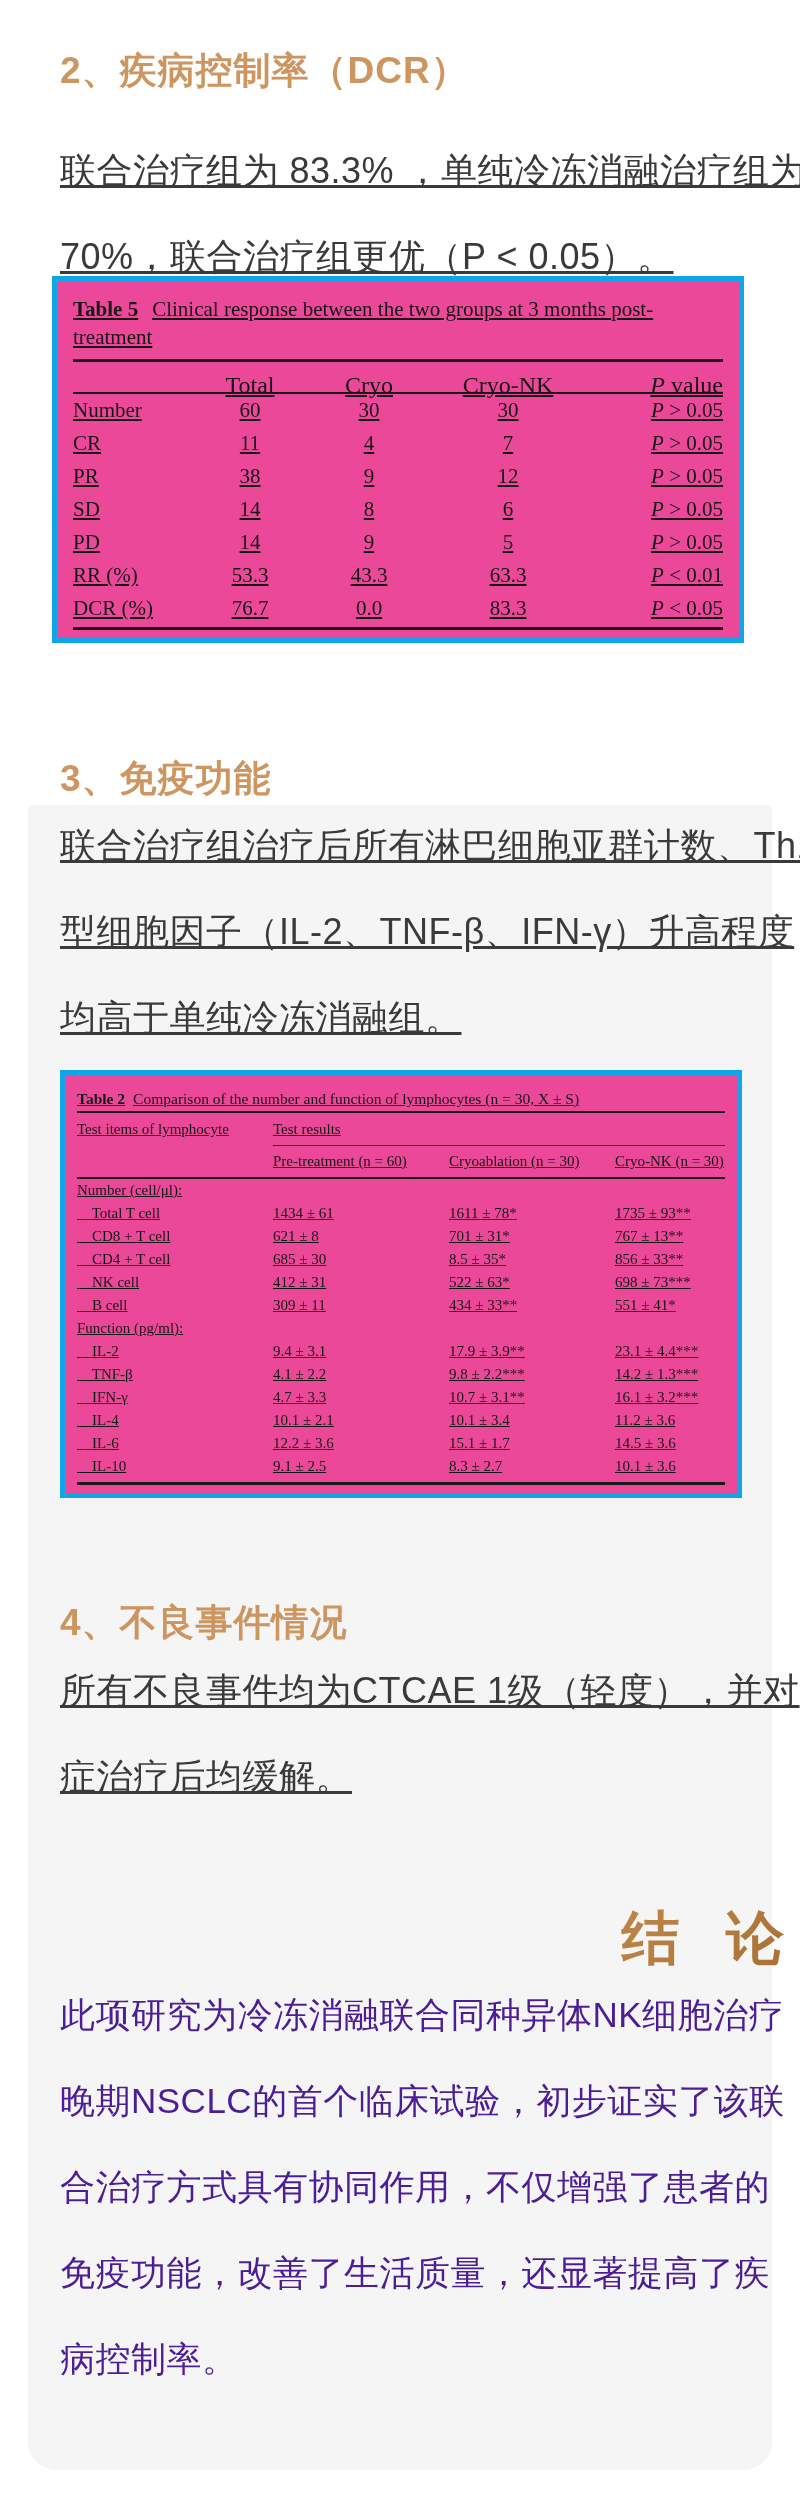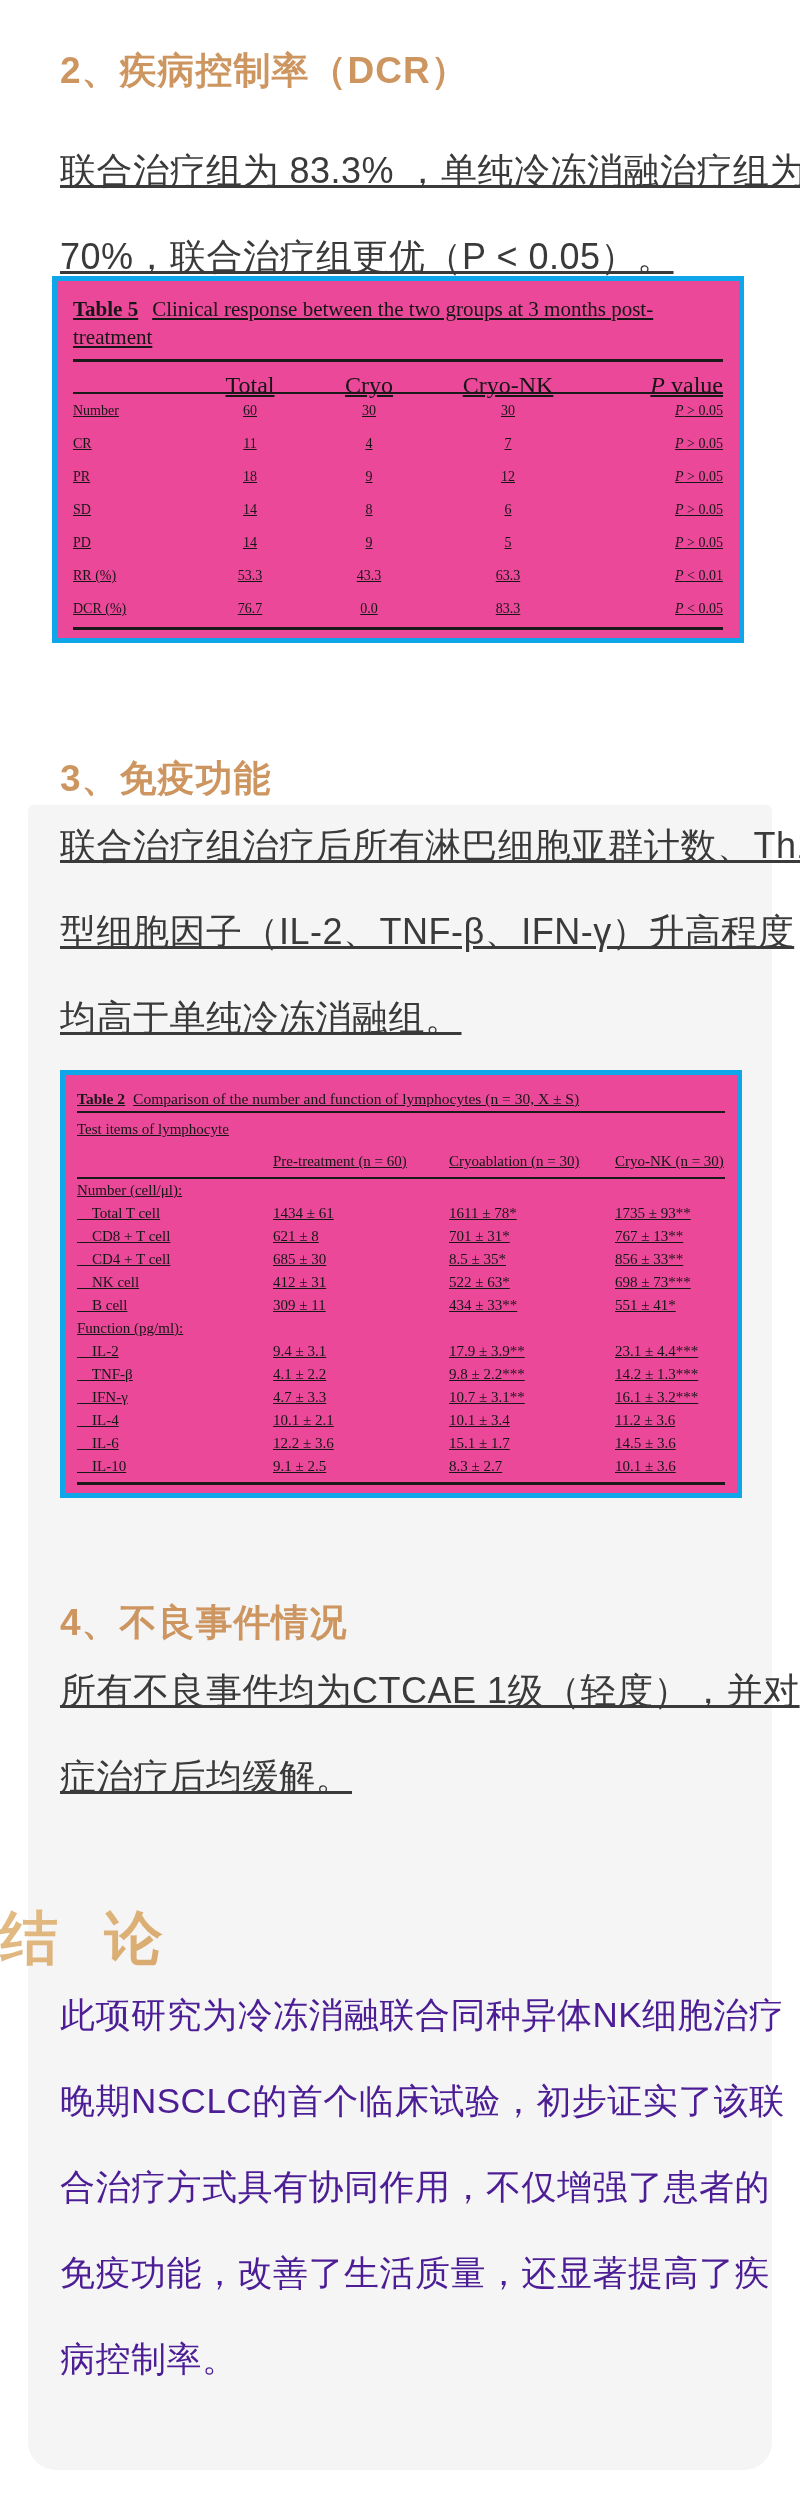--- a/index.html
+++ b/index.html
@@ -9,21 +9,21 @@
         background:#f5f5f6;border-radius:6px 6px 28px 28px;}
 
   
   .sec-heading{position:absolute;left:60px;font-size:37px;font-weight:700;color:#cd9560;
         letter-spacing:1px;white-space:nowrap;}
   .para{position:absolute;left:60px;width:700px;font-size:36px;color:#3a3a3a;
         line-height:86px;letter-spacing:0.5px;text-decoration:underline;}
   .para div{white-space:nowrap;}
 
   
-  .conclusion-title{position:absolute;left:0;top:1902px;width:800px;text-align:left;
+  .conclusion-title{position:absolute;left:0;top:1902px;width:800px;text-align:right;
         font-family:"Liberation Serif","DejaVu Serif",serif;font-weight:700;
         font-size:58px;line-height:74px;letter-spacing:16px;
         background:linear-gradient(135deg,#e3bd86 0%,#cf9758 50%,#a86f33 100%);
         -webkit-background-clip:text;background-clip:text;color:transparent;}
   .conclusion-para{position:absolute;left:60px;top:1972px;width:700px;font-size:35px;
         color:#4c1d95;line-height:86px;letter-spacing:0.5px;}
   .conclusion-para div{white-space:nowrap;}
 
   
   .paper{box-sizing:border-box;position:absolute;background:#ec4899;
@@ -31,21 +31,21 @@
         font-family:"Liberation Serif","DejaVu Serif",serif;text-decoration:underline;}
   .rule{background:#1a1a1a;}
 
   
   .t5{left:52px;top:276px;width:692px;padding:14px 16px 8px;}
   .t5-title{font-size:21px;line-height:28px;margin-bottom:8px;}
   .t5-title b{margin-right:14px;}
   .t5 .rule-a{height:3px;}
   .t5 .grid{display:grid;grid-template-columns:108px 138px 100px 178px 1fr;}
   .t5 .head{height:30px;line-height:46px;font-size:24px;}
-  .t5 .row{height:33px;line-height:33px;font-size:14px;}
+  .t5 .row{height:33px;line-height:33px;font-size:21px;}
   .t5 .rule-b{height:2px;}
   .t5 .c1,.t5 .c2,.t5 .c3{text-align:center;}
   .t5 .c4{text-align:right;}
   .pcol::first-letter{font-style:italic;}
   .t5 .rule-c{height:3px;margin-top:2px;}
 
   
   .t2{left:60px;top:1070px;width:682px;padding:12px 12px 8px;font-size:15px;}
   .t2-title{font-size:15.5px;line-height:24px;}
   .t2-title b{margin-right:8px;}
@@ -95,21 +95,21 @@
         <div class="grid row">
           <div class="c0">CR</div>
           <div class="c1">11</div>
           <div class="c2">4</div>
           <div class="c3">7</div>
           <div class="c4 pcol">P &gt; 0.05</div>
         </div>
 
         <div class="grid row">
           <div class="c0">PR</div>
-          <div class="c1">18</div>
+          <div class="c1">38</div>
           <div class="c2">9</div>
           <div class="c3">12</div>
           <div class="c4 pcol">P &gt; 0.05</div>
         </div>
 
         <div class="grid row">
           <div class="c0">SD</div>
           <div class="c1">14</div>
           <div class="c2">8</div>
           <div class="c3">6</div>
@@ -148,20 +148,21 @@
     <div>联合治疗组治疗后所有淋巴细胞亚群计数、Th1</div>
     <div>型细胞因子（IL-2、TNF-β、IFN-γ）升高程度</div>
     <div>均高于单纯冷冻消融组。</div>
   </div>
 
   <div class="paper t2">
     <div class="t2-title"><b>Table 2</b><span>Comparison of the number and function of lymphocytes (n = 30, X ± S)</span></div>
     <div class="rule rule-a"></div>
     <div class="grid hrow">
       <div>Test items of lymphocyte</div>
+      <div class="results-span">Test results</div>
     </div>
     <div class="grid hrow">
       <div></div>
       <div>Pre-treatment (n = 60)</div>
       <div>Cryoablation (n = 30)</div>
       <div>Cryo-NK (n = 30)</div>
     </div>
     <div class="rule rule-b"></div>
     <div>
 

